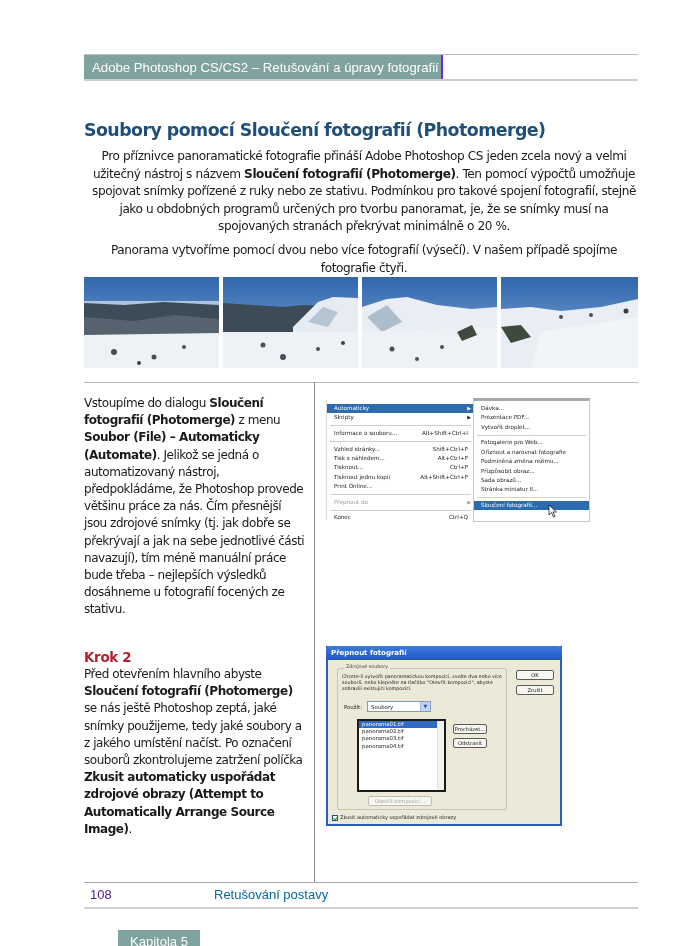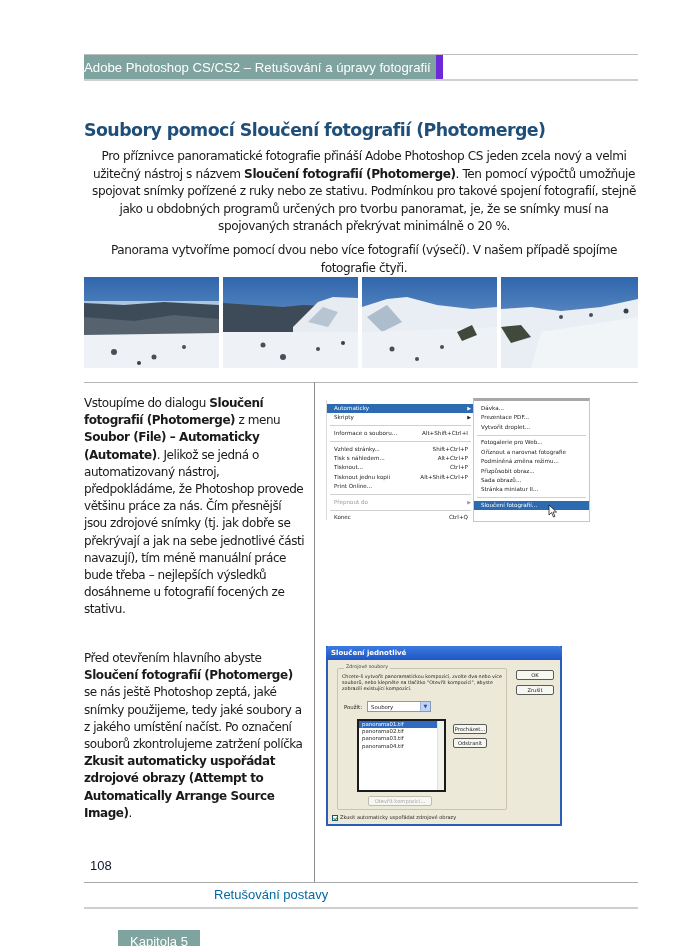--- a/index.html
+++ b/index.html
@@ -2,22 +2,22 @@
 <html><head>
 <meta charset="utf-8">
 <style>
   * { box-sizing: border-box; margin: 0; padding: 0; }
   html, body { width: 700px; height: 946px; background: #ffffff; overflow: hidden; }
   body { position: relative; font-family: "DejaVu Sans", sans-serif; color: #1a1a1a; }
 
   
   .top-rule { position: absolute; left: 84px; top: 54px; width: 554px; height: 1px; background: #bdbdbd; }
   .top-rule-bottom { position: absolute; left: 84px; top: 79px; width: 554px; height: 2px; background: #cfcfcf; }
-  .header-box { position: absolute; left: 84px; top: 55px; width: 359px; height: 25px; background: #7fa39f; border-right: 7px solid #6d28d9;
-    color: #ffffff; font-family: "Liberation Sans", sans-serif; font-size: 13.2px; line-height: 25px; padding-left: 0; white-space: nowrap; }
+  .header-box { position: absolute; left: 84px; top: 55px; width: 359px; height: 25px; background: #7fa39f; border-right: 2px solid #6d28d9;
+    color: #ffffff; font-family: "Liberation Sans", sans-serif; font-size: 13.2px; line-height: 25px; padding-left: 8px; white-space: nowrap; }
 
   
   .title { position: absolute; left: 84px; top: 120px; font-family: "DejaVu Sans", sans-serif; font-size: 17.4px; font-weight: bold; color: #1f4f78; letter-spacing: -0.55px; white-space: nowrap; }
   .intro { position: absolute; left: 84px; top: 148px; width: 560px; font-family: "DejaVu Sans", sans-serif; font-size: 12.1px; line-height: 17.6px; letter-spacing: -0.42px; color: #1a1a1a; }
   .intro p { margin-bottom: 6px; text-align: center; }
   .intro b { font-weight: bold; }
 
   
   .pano { position: absolute; top: 277px; height: 91px; overflow: hidden; }
   .pano svg { display: block; }
@@ -58,21 +58,21 @@
   .dlg-list .scroll { position: absolute; right: 0; top: 0; width: 7px; height: 100%; background: #f3f3ee; border-left: 1px solid #e2e2da; }
   .btn { position: absolute; height: 10px; background: #f7f7f2; border: 1px solid #5a5a5a; border-radius: 2px; font-size: 5.2px; text-align: center; line-height: 8px; }
   .btn.dis { color: #a5a5a5; border-color: #c0bdb0; }
   .dlg-check { position: absolute; left: 4px; top: 168px; font-size: 5px; white-space: nowrap; }
   .dlg-check .box { display: inline-block; width: 6px; height: 6px; border: 1px solid #1c5180; background: #fff; vertical-align: middle; margin-right: 2px; position: relative; }
   .dlg-check .box::after { content: ""; position: absolute; left: 1px; top: 0px; width: 2px; height: 3px; border-right: 1px solid #21a121; border-bottom: 1px solid #21a121; transform: rotate(40deg); }
 
   
   .foot-rule-top { position: absolute; left: 84px; top: 882px; width: 554px; height: 1px; background: #a9a9a9; }
   .foot-rule-bottom { position: absolute; left: 84px; top: 907px; width: 554px; height: 2px; background: #cfcfcf; }
-  .foot-page { position: absolute; left: 90px; top: 854px; height: 24px; line-height: 24px; font-family: "Liberation Sans", sans-serif; font-size: 13px; color: #0f172a; }
+  .foot-page { position: absolute; left: 90px; top: 883px; height: 24px; line-height: 24px; font-family: "Liberation Sans", sans-serif; font-size: 13px; color: #4c1d95; }
   .foot-chapter { position: absolute; left: 118px; top: 883px; width: 82px; height: 24px; background: #7fa39f; color: #ffffff; font-family: "Liberation Sans", sans-serif; font-size: 13px; line-height: 24px; text-align: center; margin-top: 47px; }
   .foot-section { position: absolute; left: 214px; top: 883px; height: 24px; line-height: 24px; font-family: "Liberation Sans", sans-serif; font-size: 13px; color: #0369a1; }
 </style>
 </head>
 <body>
 
 <div class="top-rule"></div>
 <div class="header-box">Adobe Photoshop CS/CS2 – Retušování a úpravy fotografií</div>
 <div class="top-rule-bottom"></div>
 
@@ -158,20 +158,21 @@
 </div>
 
 <div class="mid-rule"></div>
 <div class="col-divider"></div>
 
 <div class="step" style="top:395px;">
   <div class="step-body"><span>Vstoupíme do dialogu </span><b>Sloučení fotografií (Photomerge)</b><span> z menu </span><b>Soubor (File) – Automaticky (Automate)</b><span>. Jelikož se jedná o automatizovaný nástroj, předpokládáme, že Photoshop provede většinu práce za nás. Čím přesnější jsou zdrojové snímky (tj. jak dobře se překrývají a jak na sebe jednotlivé části navazují), tím méně manuální práce bude třeba – nejlepších výsledků dosáhneme u fotografií focených ze stativu.</span></div>
 </div>
 
 <div class="step" style="top:650px;">
+  <div class="step-title">Krok 2</div>
   <div class="step-body"><span>Před otevřením hlavního abyste </span><b>Sloučení fotografií (Photomerge)</b><span> se nás ještě Photoshop zeptá, jaké snímky použijeme, tedy jaké soubory a z jakého umístění načíst. Po označení souborů zkontrolujeme zatržení políčka </span><b>Zkusit automaticky uspořádat zdrojové obrazy (Attempt to Automatically Arrange Source Image)</b><span>.</span></div>
 </div>
 
 <div class="menu-shot">
   <div class="menu-main">
     <div style="height:4px"></div>
     <div class="mi hl"><span>Automaticky</span><span class="arr">▶</span></div>
     <div class="mi"><span>Skripty</span><span class="arr">▶</span></div>
     <div class="msep"></div>
     <div class="mi"><span>Informace o souboru...</span><span class="sc">Alt+Shift+Ctrl+I</span></div>
@@ -200,21 +201,21 @@
     <div class="mi">Stránka miniatur II...</div>
     <div class="msep"></div>
     <div class="mi hl">Sloučení fotografií...</div>
   </div>
   <svg class="cursor-icon" viewBox="0 0 10 14">
     <path d="M1 1 L1 11 L3.5 8.5 L5.5 13 L7 12.3 L5 8 L8.5 8 Z" fill="#ffffff" stroke="#000" stroke-width="0.7"></path>
   </svg>
 </div>
 
 <div class="dialog">
-  <div class="dlg-title">Sloučení jednotlivé</div>
+  <div class="dlg-title">Přepnout fotografií</div>
   <div class="dlg-group">
     <span class="dlg-group-label">Zdrojové soubory</span>
     <div class="dlg-desc">Chcete-li vytvořit panoramatickou kompozici, zvolte dva nebo více souborů, nebo klepněte na tlačítko "Otevřít kompozici", abyste zobrazili existující kompozici.</div>
     <span class="dlg-use-label">Použít:</span>
     <div class="dlg-select"><span>Soubory</span><span class="dd">▼</span></div>
     <div class="dlg-list">
       <div class="li sel">panorama01.tif</div>
       <div class="li">panorama02.tif</div>
       <div class="li">panorama03.tif</div>
       <div class="li">panorama04.tif</div>

